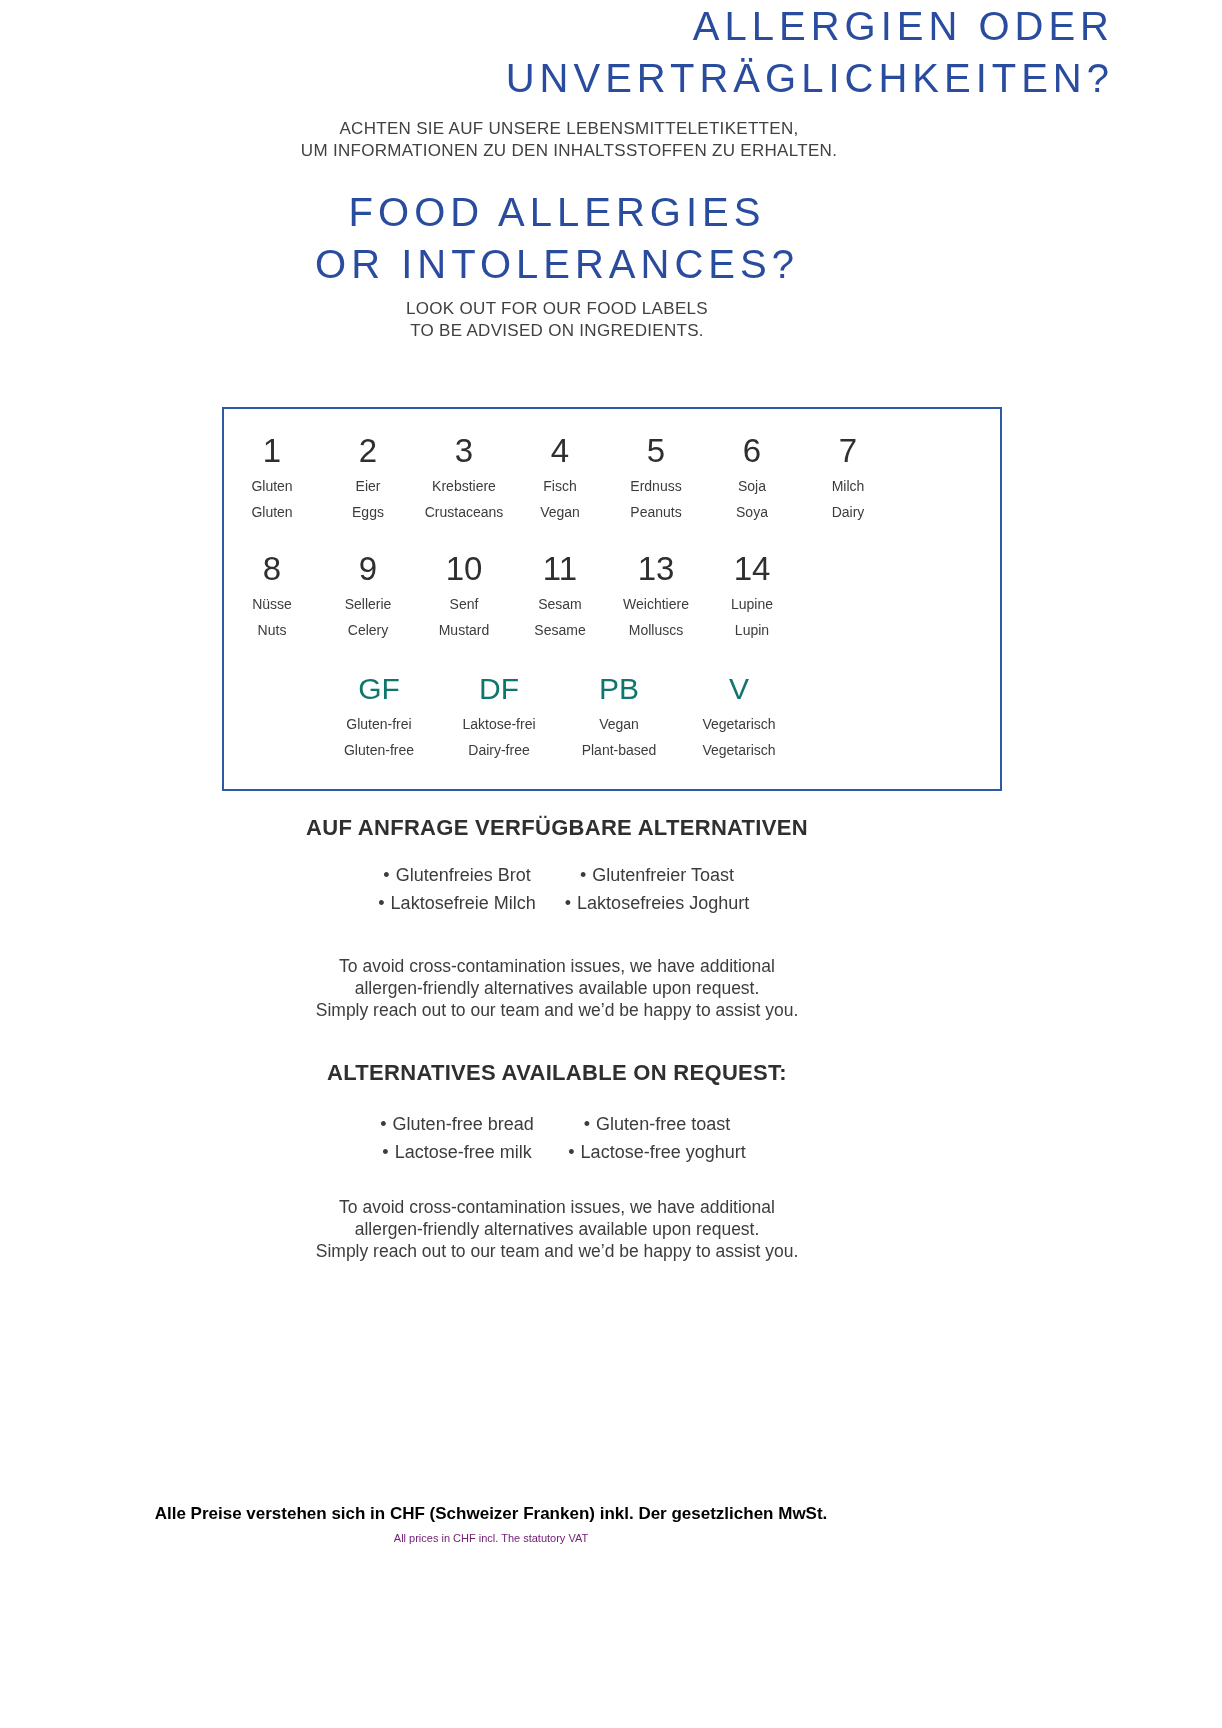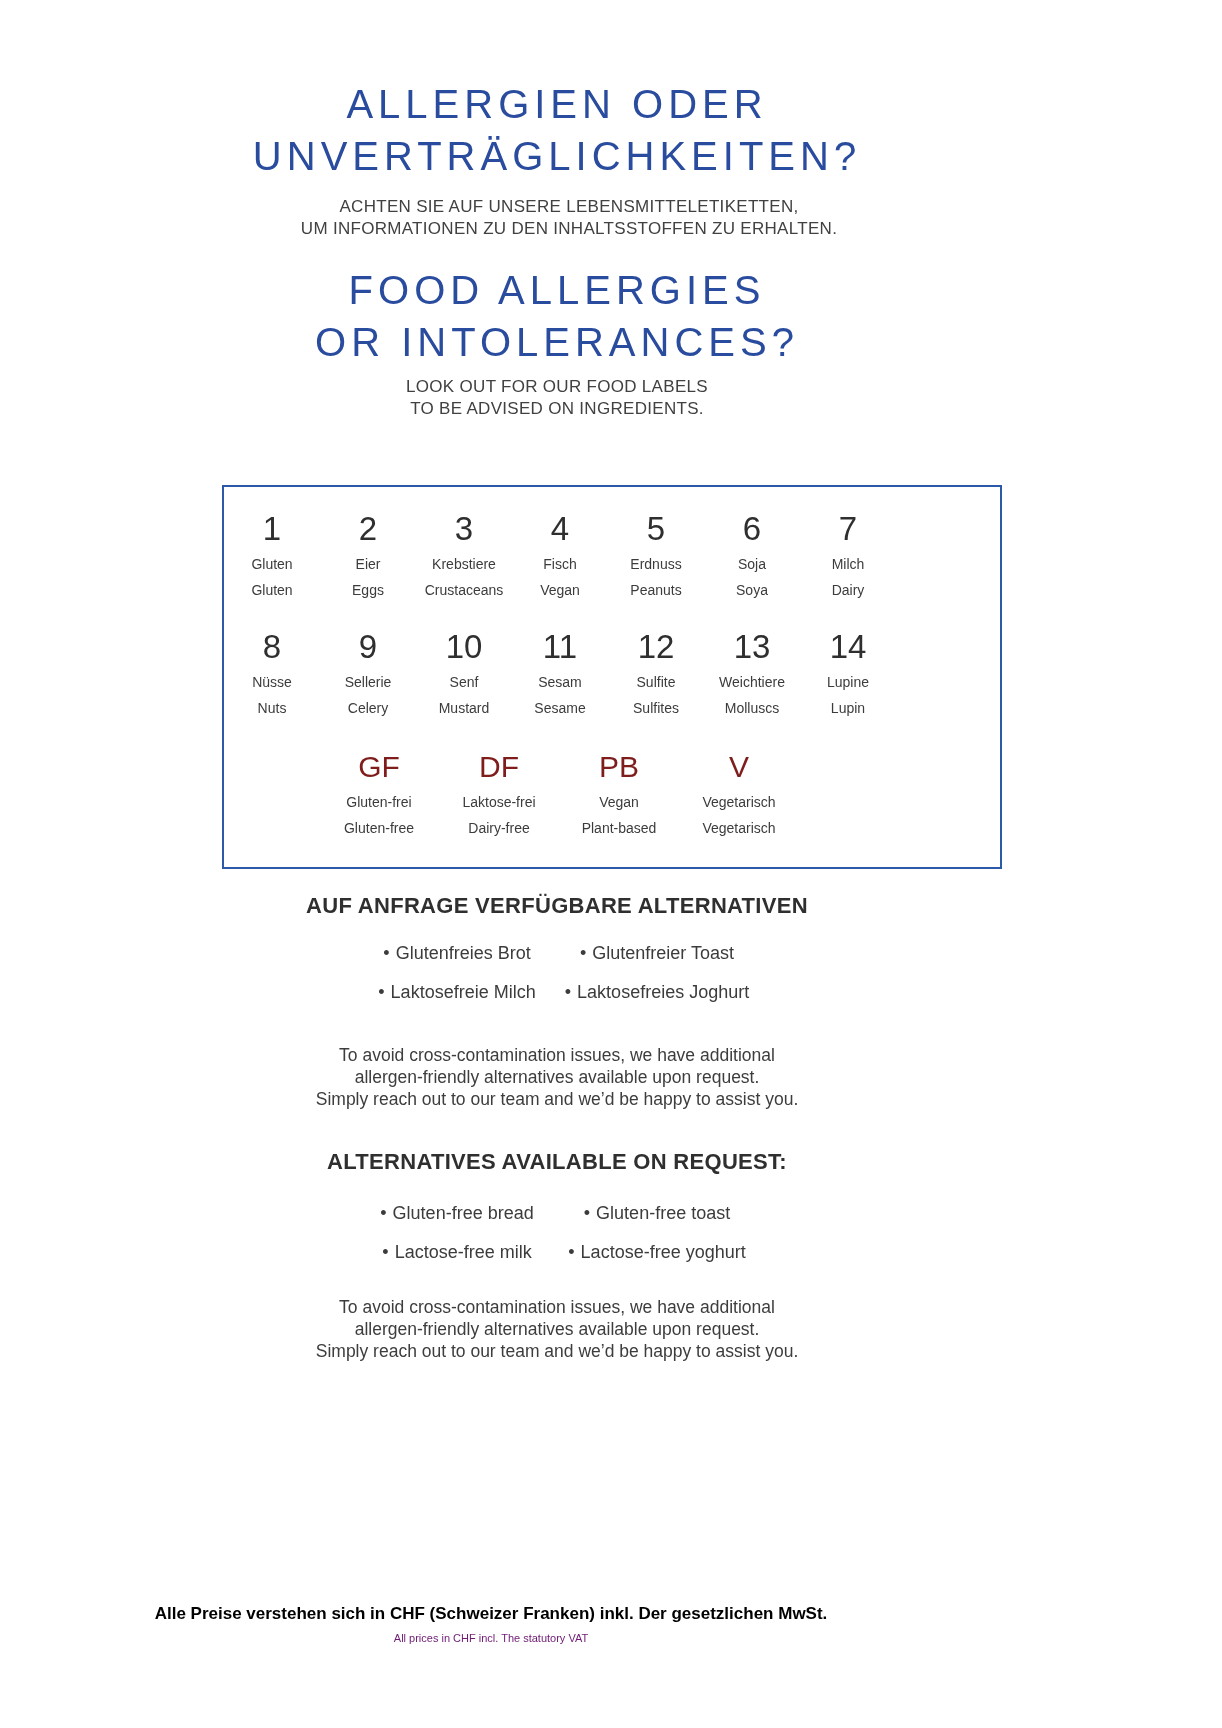--- a/index.html
+++ b/index.html
@@ -6,51 +6,51 @@
   body{
     width:1222px;height:1728px;background:#ffffff;
     font-family:"Liberation Sans", sans-serif;
     color:#3c3c3c;position:relative;overflow:hidden;
   }
   .content-col{width:1114px;text-align:center;}
   .big-title{
     font-size:40px;line-height:52px;font-weight:400;
     letter-spacing:5px;color:#2a4c9f;
   }
-  .title-de{padding-top:78px;}
+  .title-de{text-align:right;}
   .title-en{margin-top:24px;}
   .sub{
     font-size:17px;line-height:22px;letter-spacing:0.3px;
     color:#414141;
   }
   .sub-de{margin-top:14px;padding-left:24px;}
   .sub-en{margin-top:8px;text-align:center;}
   .legend-box{
     box-sizing:border-box;
     margin:65px 0 0 222px;
     width:780px;height:384px;
     border:2px solid #2d5aa8;
     padding-top:20px;
   }
   .row7{display:grid;grid-template-columns:repeat(7,96px);width:672px;}
   .row7 + .row7{margin-top:22px;}
   .cell{text-align:center;}
   .cell-num{font-size:33px;line-height:44px;color:#2f2f2f;}
   .cell-name{font-size:14px;line-height:26px;color:#3c3c3c;}
   .diet-row{display:grid;grid-template-columns:repeat(4,120px);margin:24px 0 0 95px;}
-  .diet-code{font-size:30px;line-height:44px;color:#7f1d1d;}
+  .diet-code{font-size:30px;line-height:44px;color:#0f766e;}
   .section-heading{
     font-size:22px;line-height:26px;font-weight:bold;
     letter-spacing:0.3px;color:#2f2f2f;
   }
   .heading-de{margin-top:24px;}
   .heading-en{margin-top:39px;}
   .bullet-grid{
     display:grid;grid-template-columns:200px 200px;
-    width:400px;margin:22px auto 0 auto;row-gap:15px;
+    width:400px;margin:22px auto 0 auto;row-gap:4px;
   }
   .bullet-grid.en{margin-top:26px;}
   .bullet-item{font-size:18px;line-height:24px;color:#3c3c3c;text-align:center;}
   .bullet-dot{margin-right:6px;}
   .para{margin-top:40px;font-size:17.5px;line-height:22px;color:#3d3d3d;}
   .para-en{margin-top:32px;}
   .footer{width:982px;text-align:center;margin-top:240px;}
   .footer-bold{font-size:17px;line-height:24px;font-weight:bold;color:#000000;}
   .footer-normal{font-size:11px;line-height:24px;color:#701a75;}
 </style>
@@ -132,25 +132,20 @@
         <div class="cell-num">10</div>
         <div class="cell-name">Senf</div>
         <div class="cell-name">Mustard</div>
       </div>
       <div class="cell">
         <div class="cell-num">11</div>
         <div class="cell-name">Sesam</div>
         <div class="cell-name">Sesame</div>
       </div>
       <div class="cell">
-        <div class="cell-num">12</div>
-        <div class="cell-name">Sulfite</div>
-        <div class="cell-name">Sulfites</div>
-      </div>
-      <div class="cell">
         <div class="cell-num">13</div>
         <div class="cell-name">Weichtiere</div>
         <div class="cell-name">Molluscs</div>
       </div>
       <div class="cell">
         <div class="cell-num">14</div>
         <div class="cell-name">Lupine</div>
         <div class="cell-name">Lupin</div>
       </div>
     </div>

